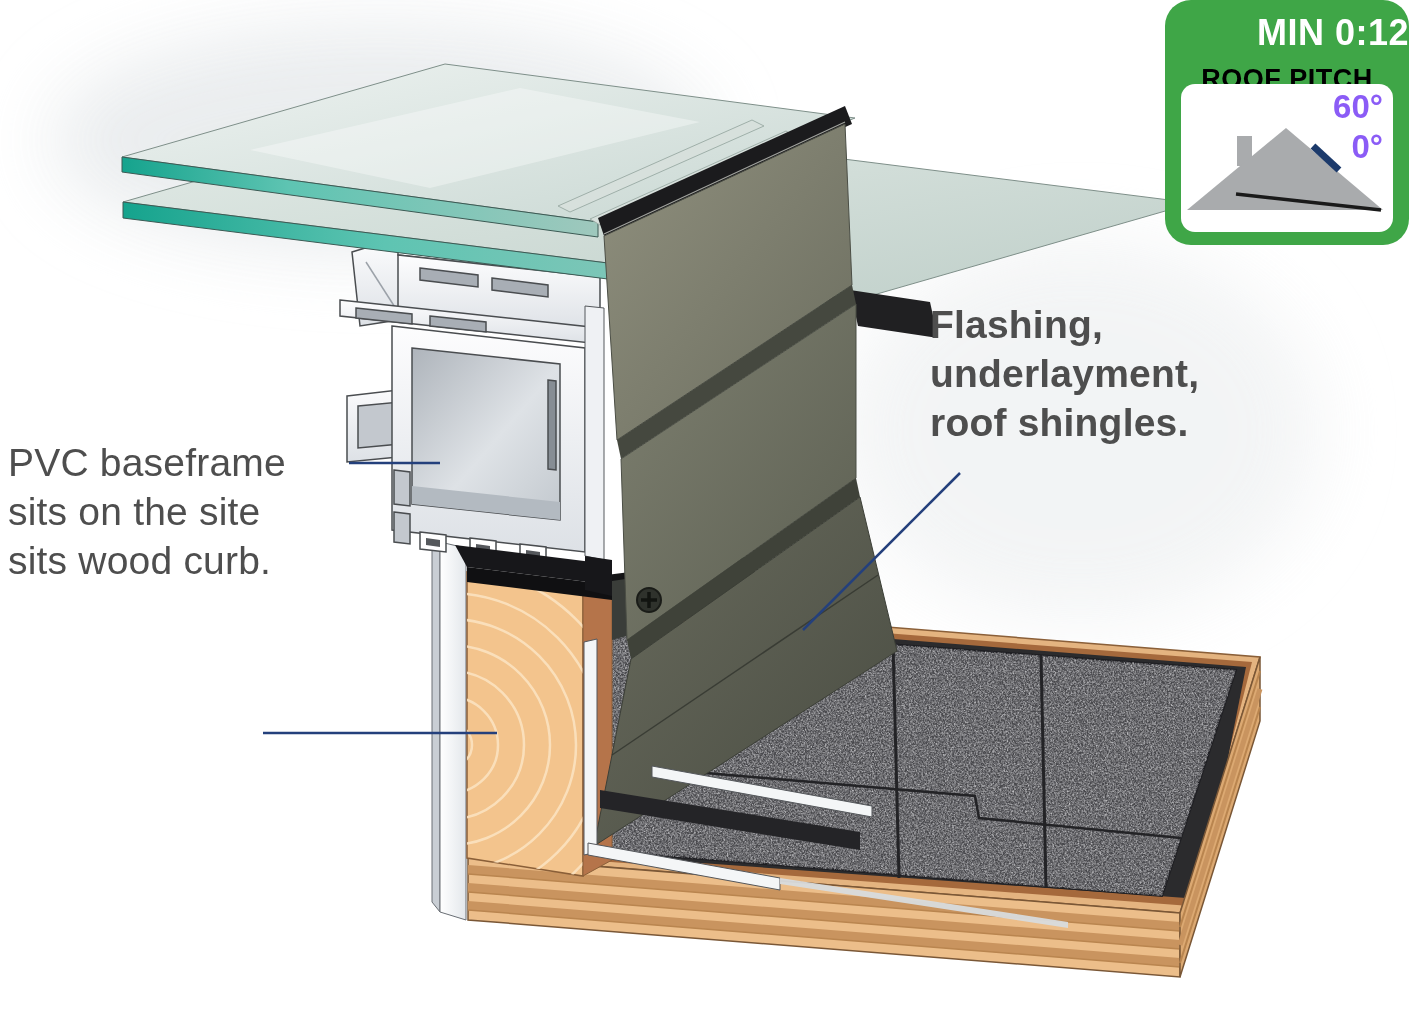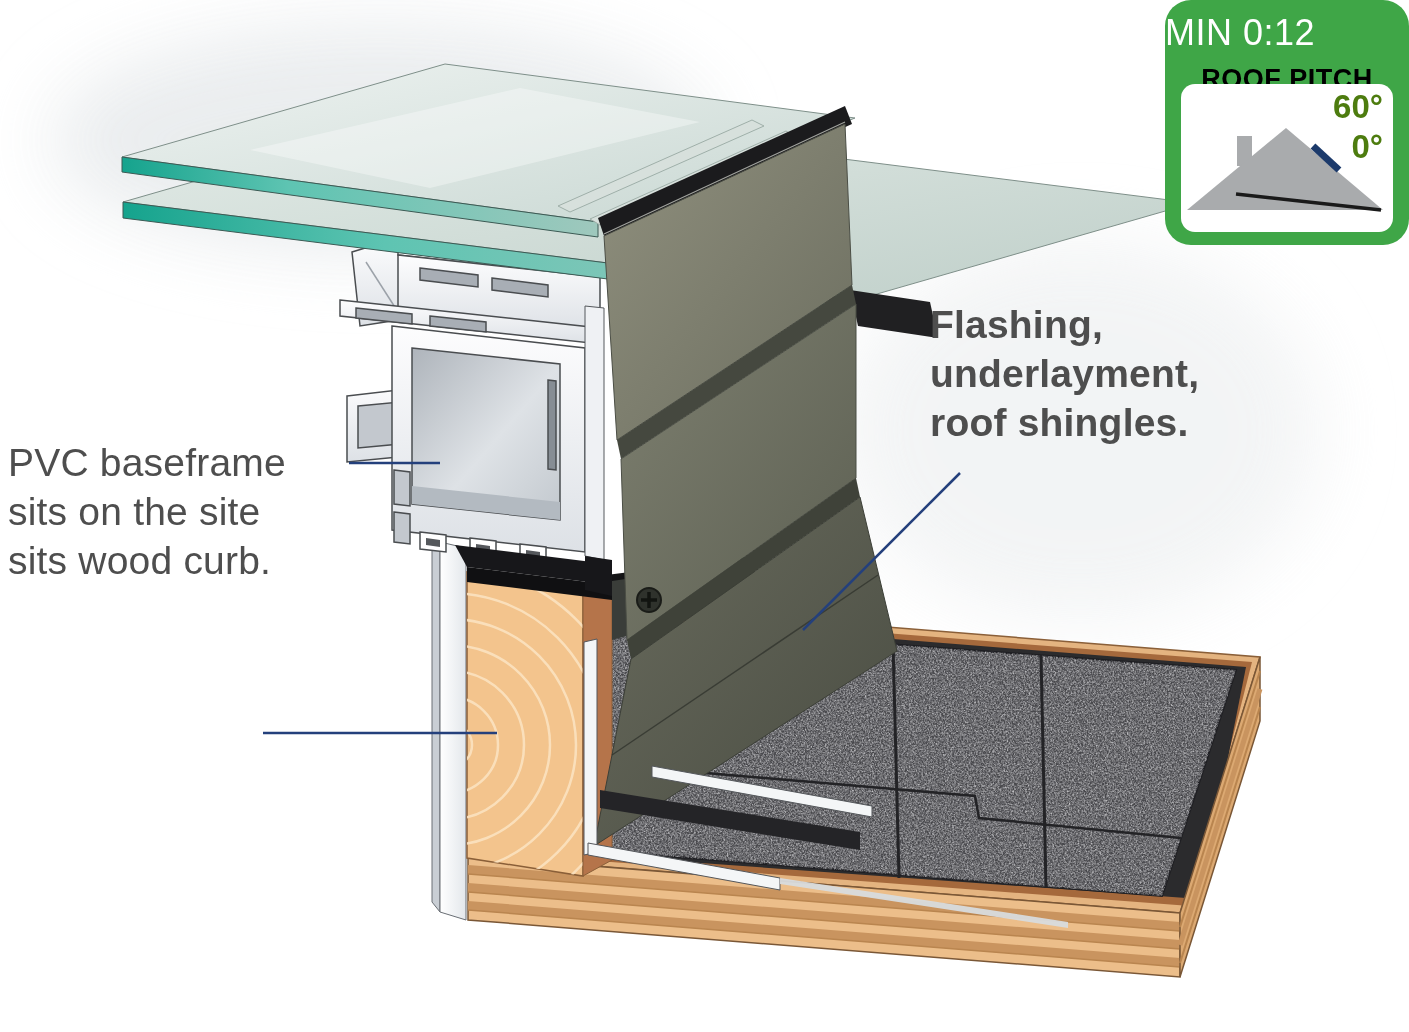--- a/index.html
+++ b/index.html
@@ -20,34 +20,34 @@
     font-size:39px;line-height:49px;font-weight:400;letter-spacing:.2px;
   }
   .label-pvc{left:8px;top:438px;}
   .label-curb{left:55px;top:708px;}
   .label-flashing{left:930px;top:300px;font-weight:bold;}
   .badge{
     position:absolute;left:1165px;top:0;width:244px;height:245px;
     background:var(--badge-green);border-radius:26px;box-sizing:border-box;
   }
   .badge-line1{
-    display:block;text-align:left;color:#fff;font-weight:normal;
+    display:block;text-align:right;color:#fff;font-weight:bold;
     font-size:36px;margin-top:12px;letter-spacing:.5px;
   }
   .badge-line2{
     display:block;text-align:center;color:#000000;font-weight:bold;
     font-size:27px;margin-top:10px;letter-spacing:.5px;
   }
   .badge-panel{
     position:absolute;left:16px;top:84px;width:212px;height:148px;
     background:#fff;border-radius:14px;overflow:hidden;
   }
   .badge-panel svg{position:absolute;left:0;top:0;}
   .angle{
-    position:absolute;right:10px;color:#4d7c0f;font-weight:bold;font-size:33px;
+    position:absolute;right:10px;color:#8b5cf6;font-weight:bold;font-size:33px;
   }
   .angle-top{top:4px;}
   .angle-bottom{top:44px;}
 </style>
 </head>
 <body>
 
 <div class="stage">
 
   <svg class="art" viewBox="0 0 1409 1032">

